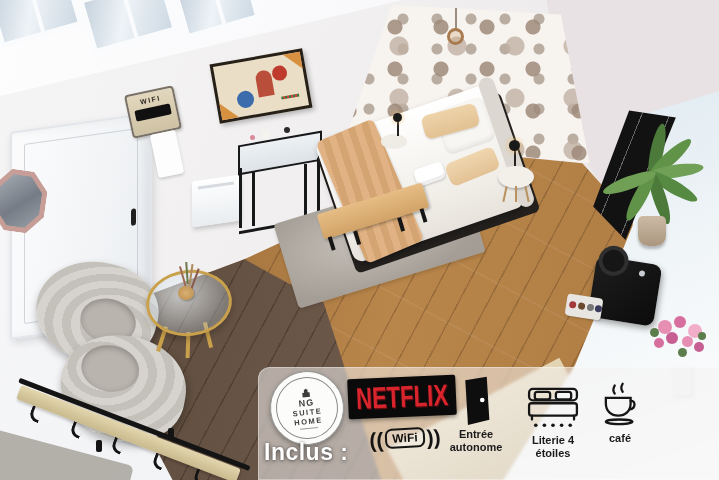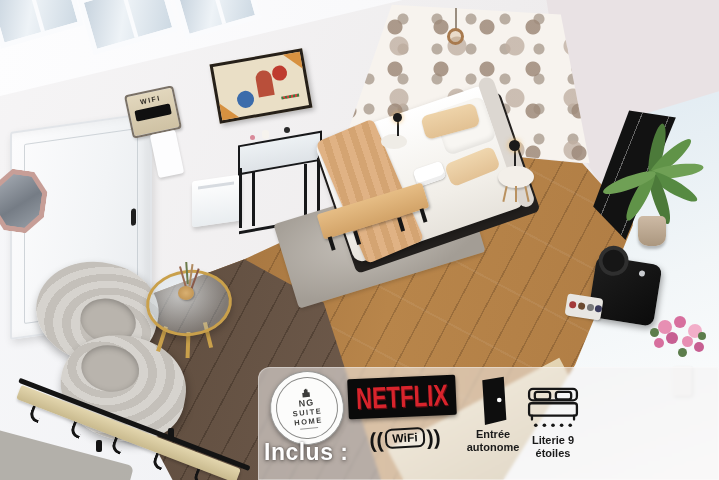--- a/index.html
+++ b/index.html
@@ -192,21 +192,21 @@
   .netflix{left:90px;top:10px;width:108px;height:40px;background:#0a0a0a;border-radius:2px;transform:rotate(-2.5deg);
     display:flex;align-items:center;justify-content:center;box-shadow:0 2px 4px rgba(0,0,0,.4);}
   .netflix span{position:static;font-size:24px;font-weight:bold;color:var(--netflix-red,#d8242c);
     transform:scaleY(1.25) scaleX(.92);letter-spacing:0;text-shadow:1px 1px 0 #5c0d12;}
   .wifi-row{left:94px;top:56px;width:106px;height:30px;display:flex;align-items:center;justify-content:center;gap:2px;transform:rotate(-3deg);}
   .wifi-row *{position:static;}
   .paren{font-size:21px;font-weight:bold;color:#141414;line-height:1;}
   .wifi-pill{border:2.5px solid #141414;border-radius:7px;padding:1px 5px;font-size:12px;font-weight:bold;color:#0e0e0e;background:rgba(250,250,250,.25);}
   .amenity{top:6px;height:104px;display:flex;flex-direction:column;align-items:center;}
   .amenity *{position:static;}
-  .am-door{left:200px;width:70px;}
+  .am-door{left:183px;width:70px;}
   .am-bed{left:257px;width:76px;padding-top:6px;}
   .am-coffee{left:331px;width:62px;padding-top:4px;}
   .am-towel{left:385px;width:76px;}
   .amenity .ic{flex:0 0 auto;display:flex;align-items:flex-end;height:52px;}
   .amenity-label{margin-top:3px;font-size:11px;font-weight:700;color:var(--text-dark,#1a1a1a);text-align:center;line-height:1.22;}
 </style>
 </head>
 <body>
 
 <div class="stage">
@@ -409,18 +409,29 @@
           <path d="M6 30 v4 M50 30 v4"></path>
           <g fill="#161616" stroke="none">
             <circle cx="10" cy="40" r="1.9"></circle>
               <circle cx="19" cy="40" r="1.9"></circle>
               <circle cx="28" cy="40" r="1.9"></circle>
               <circle cx="37" cy="40" r="1.9"></circle>
               <circle cx="46" cy="40" r="1.9"></circle>
           </g>
         </svg>
       </span>
-      <div class="amenity-label">Literie 9 étoiles</div>
-    </div>
-
+      <div class="amenity-label">Literie 4 étoiles</div>
+    </div>
+
+    <div class="amenity am-coffee">
+      <span class="ic">
+        <svg width="46" height="48" viewBox="0 0 52 52" fill="none" stroke="#161616" stroke-width="2.6" stroke-linecap="round">
+          <path d="M20 4 q-3 5 0 9 M29 2 q-3 5 0 9"></path>
+          <path d="M10 18 h28 v6 c0 9 -6 14 -14 14 c-8 0 -14 -5 -14 -14 Z"></path>
+          <path d="M38 21 c6 0 6 9 -1 10"></path>
+          <ellipse cx="25" cy="45" rx="15" ry="2.6"></ellipse>
+        </svg>
+      </span>
+      <div class="amenity-label">café</div>
+    </div>
 
   </div>
 </div>
 
 </body></html>

